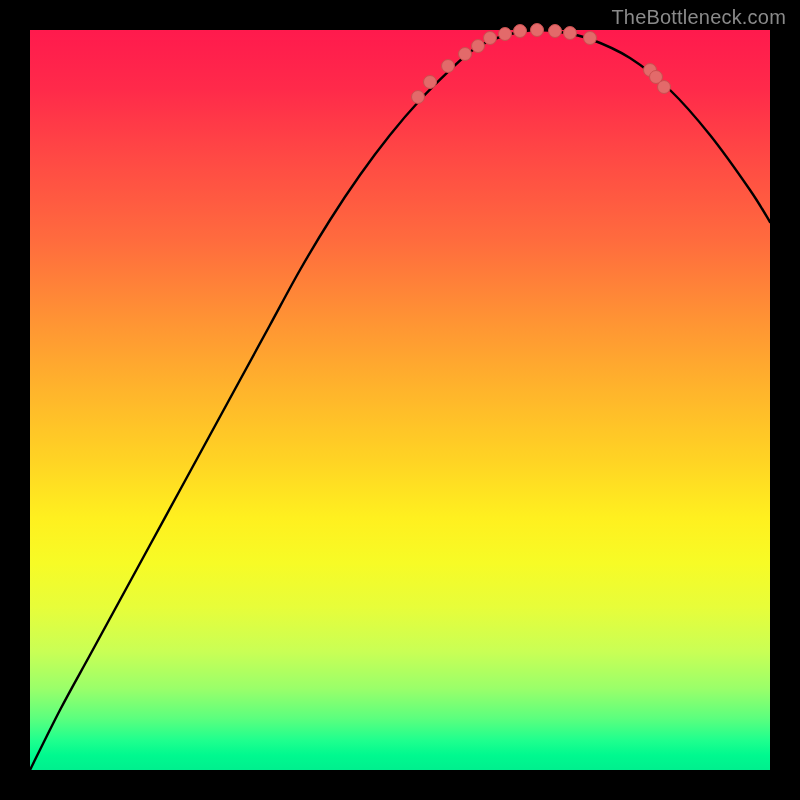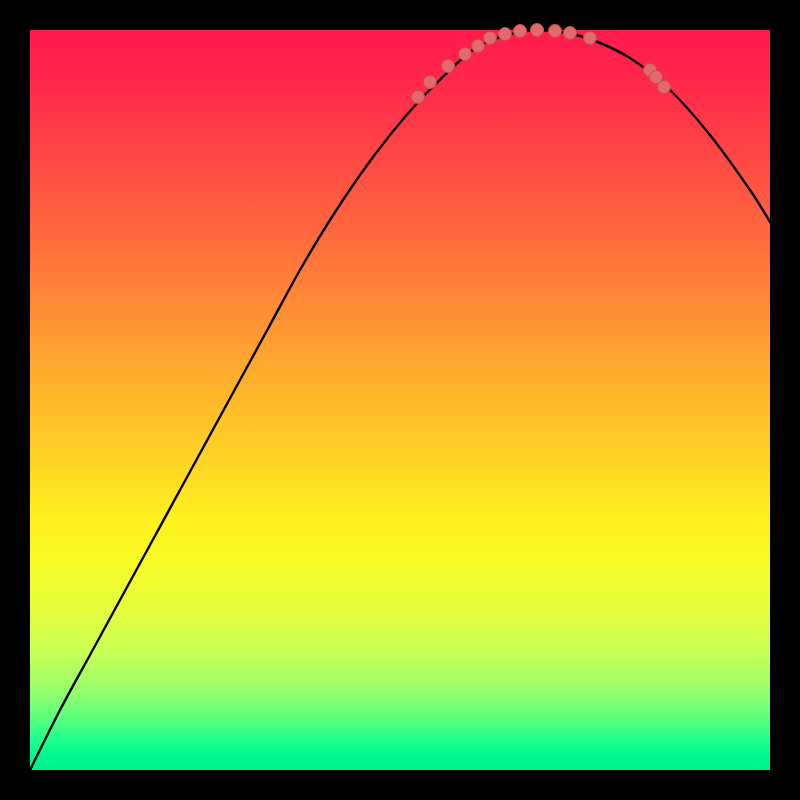--- a/index.html
+++ b/index.html
@@ -59,20 +59,21 @@
     color: #8a8a8a;
     font-size: 20px;
     letter-spacing: 0.2px;
     user-select: none;
   }
 </style>
 </head>
 <body>
 
 <div class="stage">
+  <div class="watermark">TheBottleneck.com</div>
   <div class="plot">
     <svg class="curve" viewBox="0 0 740 740">
       <g>
         <path id="curve-path" fill="none" stroke-width="2.4" stroke-linecap="round" stroke-linejoin="round" stroke="#000000" d="M 0 740 C 5.00 730.00, 20.00 699.17, 30 680 C 40.00 660.83, 50.00 643.33, 60 625 C 70.00 606.67, 80.00 588.33, 90 570 C 100.00 551.67, 110.00 533.33, 120 515 C 130.00 496.67, 140.00 478.33, 150 460 C 160.00 441.67, 170.00 423.33, 180 405 C 190.00 386.67, 200.00 368.33, 210 350 C 220.00 331.67, 230.00 313.33, 240 295 C 250.00 276.67, 260.00 257.50, 270 240 C 280.00 222.50, 290.00 205.83, 300 190 C 310.00 174.17, 320.00 159.17, 330 145 C 340.00 130.83, 350.00 117.50, 360 105 C 370.00 92.50, 380.00 80.83, 390 70 C 400.00 59.17, 411.67 48.00, 420 40 C 428.33 32.00, 434.17 26.50, 440 22 C 445.83 17.50, 450.00 15.50, 455 13 C 460.00 10.50, 465.00 8.67, 470 7 C 475.00 5.33, 479.17 4.17, 485 3 C 490.83 1.83, 497.50 0.17, 505 0 C 512.50 -0.17, 520.83 0.50, 530 2 C 539.17 3.50, 548.33 4.67, 560 9 C 571.67 13.33, 586.67 19.50, 600 28 C 613.33 36.50, 626.67 47.17, 640 60 C 653.33 72.83, 666.67 88.33, 680 105 C 693.33 121.67, 710.00 145.50, 720 160 C 730.00 174.50, 736.67 186.67, 740 192"></path>
       </g>
       <g id="markers">
           <circle cx="388" cy="67" r="6.5" fill="#e36a6a" stroke="#c94f4f" stroke-width="1"></circle>
           <circle cx="400" cy="52" r="6.5" fill="#e36a6a" stroke="#c94f4f" stroke-width="1"></circle>
           <circle cx="418" cy="36" r="6.5" fill="#e36a6a" stroke="#c94f4f" stroke-width="1"></circle>
           <circle cx="435" cy="24" r="6.5" fill="#e36a6a" stroke="#c94f4f" stroke-width="1"></circle>

